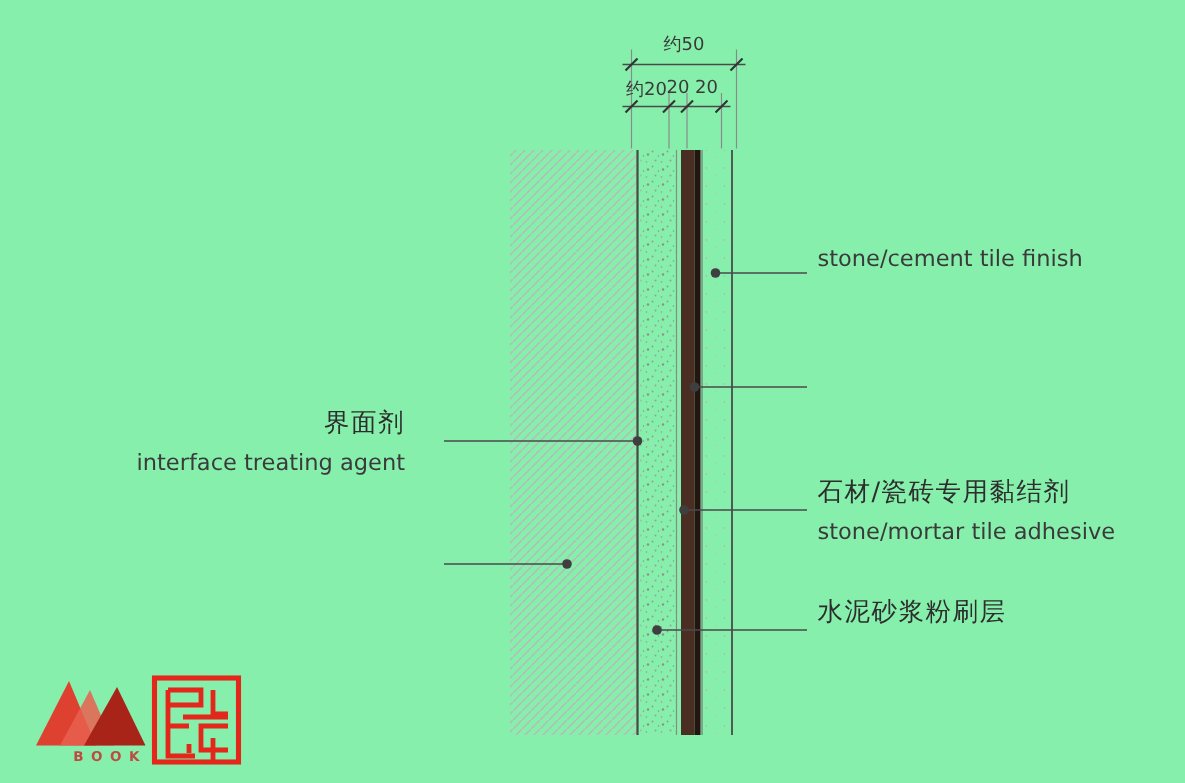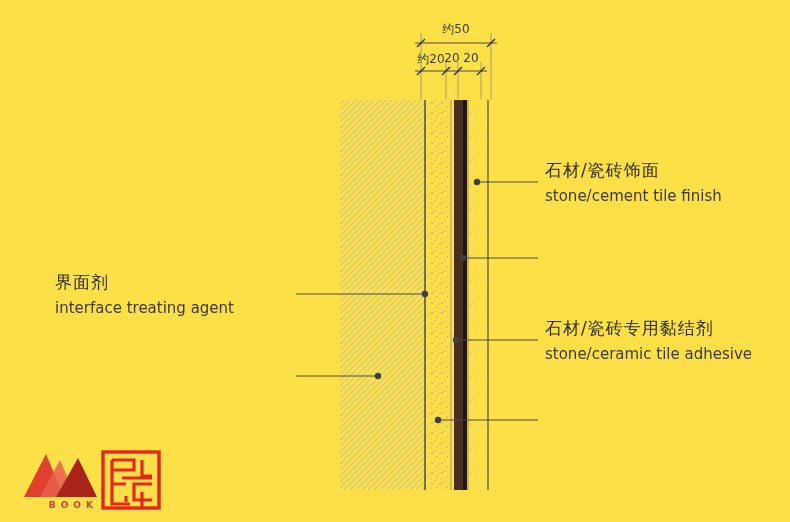--- a/index.html
+++ b/index.html
@@ -1,22 +1,22 @@
 <!DOCTYPE html>
 <html><head>
 <meta charset="utf-8">
 <style>
   * { margin:0; padding:0; box-sizing:border-box; }
   html,body { background:#ffffff; }
   body { font-family:"DejaVu Sans","Liberation Sans",sans-serif; }
-  .stage { position:relative; width:790px; height:522px; background:#fde047; overflow:hidden; }
+  .stage { position:relative; width:790px; height:522px; background:#86efac; overflow:hidden; }
   .stage svg.linework { position:absolute; left:0; top:0; }
   .label-block { position:absolute; }
   .label-right { left:545px; text-align:left; }
-  .label-left  { left:55px; width:233px; text-align:left; }
+  .label-left  { left:37px; width:233px; text-align:right; }
   .zh { font-size:17px; line-height:24px; color:#2d2d2d; letter-spacing:1px; }
   .en { font-size:15px; line-height:22px; color:#3a3a3a; margin-top:3px; }
   .dim { position:absolute; font-size:12px; color:#3a3a3a; text-align:center; white-space:nowrap; }
   .dim-total { left:431px; top:21px; width:50px; }
   .dim-seg1  { left:409px; top:51px; width:44px; }
   .dim-seg2  { left:441px; top:51px; width:22px; }
   .dim-seg3  { left:459px; top:51px; width:24px; }
   .logo-text { position:absolute; left:36px; top:500px; width:62px; text-align:right;
                font-size:9px; font-weight:bold; letter-spacing:5px; color:#c04a40; }
 </style>
@@ -107,28 +107,28 @@
       <path stroke-width="3.2" d="M122,478 h30 M126,496 v6"></path>
     </g>
   </svg>
 
   <div class="dim dim-total">约50</div>
   <div class="dim dim-seg1">约20</div>
   <div class="dim dim-seg2">20</div>
   <div class="dim dim-seg3">20</div>
 
   <div class="label-block label-right" style="top:158px">
-    <div class="zh">石材/瓷砖饰面</div>
     <div class="en">stone/cement tile finish</div>
   </div>
   <div class="label-block label-right" style="top:316px">
     <div class="zh">石材/瓷砖专用黏结剂</div>
-    <div class="en">stone/ceramic tile adhesive</div>
+    <div class="en">stone/mortar tile adhesive</div>
   </div>
   <div class="label-block label-right" style="top:396px">
+    <div class="zh">水泥砂浆粉刷层</div>
   </div>
 
   <div class="label-block label-left" style="top:270px">
     <div class="zh">界面剂</div>
     <div class="en">interface treating agent</div>
   </div>
 
   <div class="logo-text">BOOK</div>
 
 </div>

